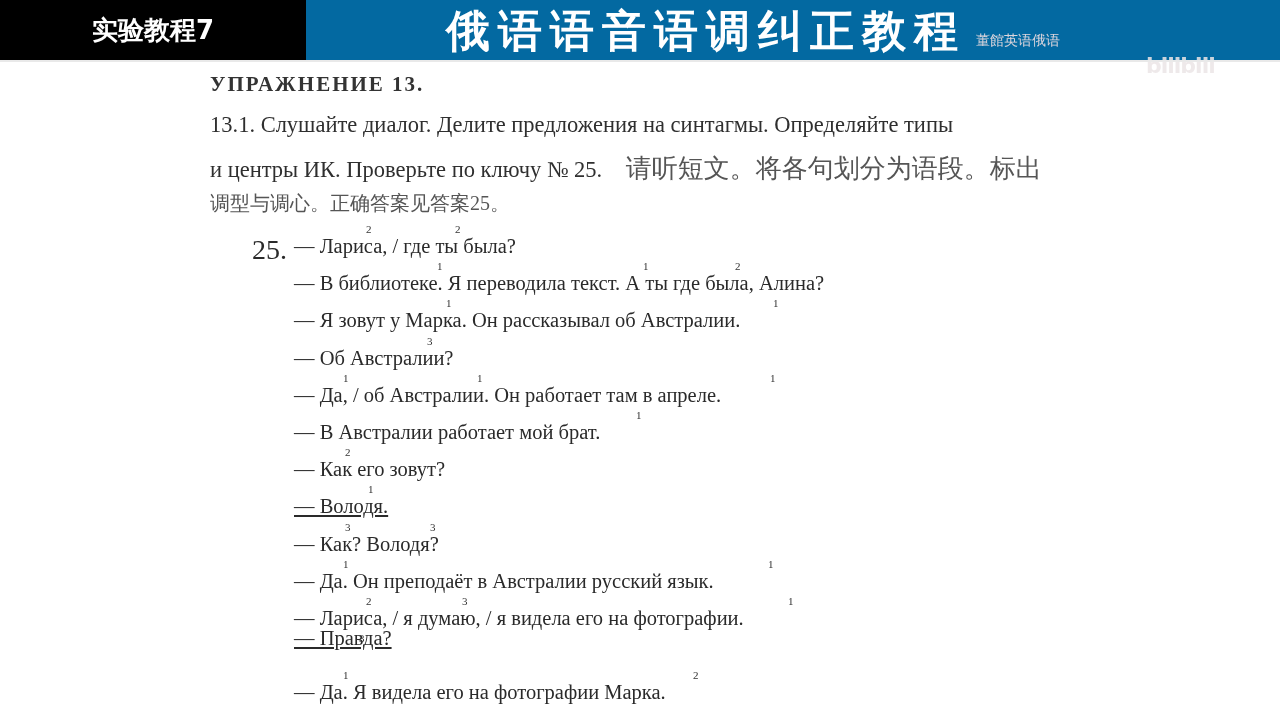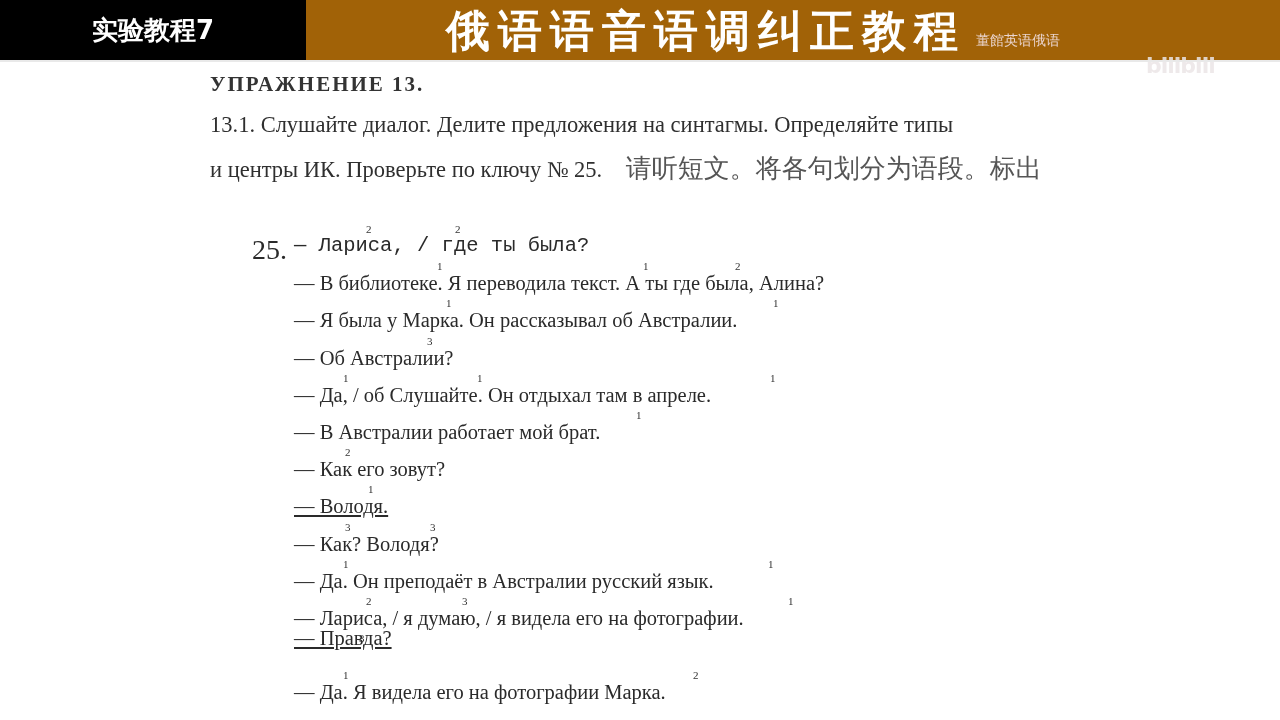--- a/index.html
+++ b/index.html
@@ -7,21 +7,21 @@
     width: 1280px; height: 720px; overflow: hidden; background: #ffffff;
     position: relative; font-family: "Liberation Serif", "DejaVu Serif", serif; color: #2a2a2a;
   }
   .topbar { position: absolute; left: 0; top: 0; width: 1280px; height: 60px; }
   .lesson-tag {
     position: absolute; left: 0; top: 0; width: 306px; height: 60px; background: #000;
     color: #fff; font-family: "DejaVu Sans", sans-serif; font-weight: bold; font-size: 26px;
     display: flex; align-items: center; justify-content: center; letter-spacing: 0px;
   }
   .title-band {
-    position: absolute; left: 306px; top: 0; width: 974px; height: 60px; background: #a16207;
+    position: absolute; left: 306px; top: 0; width: 974px; height: 60px; background: #0369a1;
   }
   .course-title {
     position: absolute; left: 140px; top: 2px; color: #fff;
     font-family: "DejaVu Sans", sans-serif; font-weight: bold; font-size: 44px; letter-spacing: 8px;
     white-space: nowrap;
   }
   .channel-name {
     position: absolute; left: 670px; top: 32px; color: #f3e1e3;
     font-family: "DejaVu Sans", sans-serif; font-size: 14px; white-space: nowrap; opacity: 0.9;
   }
@@ -68,36 +68,37 @@
 </div>
 <div class="divider"></div>
 
 <div class="page">
   <div class="ex-heading">УПРАЖНЕНИЕ 13.</div>
   <div class="instr l1">13.1. Слушайте диалог. Делите предложения на синтагмы. Определяйте типы</div>
   <div class="instr l2">
     <span>и центры ИК. Проверьте по ключу № 25.</span>
     <span class="cn" style="margin-left:18px">请听短文。将各句划分为语段。标出</span>
   </div>
+  <div class="instr l3 cn" style="font-size:20px;color:#555">调型与调心。正确答案见答案25。</div>
 
   <div class="num" style="top:172px">25.</div>
   <div id="dialog" class="dialog">
-      <div class="dline" style="left: 294px; top: 172px; font-family: Liberation Mono, monospace;">— Лариса, / где ты была?</div>
+      <div class="dline" style="left: 294px; top: 172px;">— Лариса, / где ты была?</div>
       <div class="mark" style="left: 366px; top: 162px;">2</div>
       <div class="mark" style="left: 455px; top: 162px;">2</div>
       <div class="dline" style="left: 294px; top: 209.2px;">— В библиотеке. Я переводила текст. А ты где была, Алина?</div>
       <div class="mark" style="left: 437px; top: 199.2px;">1</div>
       <div class="mark" style="left: 643px; top: 199.2px;">1</div>
       <div class="mark" style="left: 735px; top: 199.2px;">2</div>
-      <div class="dline" style="left: 294px; top: 246.4px;">— Я была у Марка. Он рассказывал об Австралии.</div>
+      <div class="dline" style="left: 294px; top: 246.4px;">— Я зовут у Марка. Он рассказывал об Австралии.</div>
       <div class="mark" style="left: 446px; top: 236.4px;">1</div>
       <div class="mark" style="left: 773px; top: 236.4px;">1</div>
       <div class="dline" style="left: 294px; top: 283.6px;">— Об Австралии?</div>
       <div class="mark" style="left: 427px; top: 273.6px;">3</div>
-      <div class="dline" style="left: 294px; top: 320.8px;">— Да, / об Слушайте. Он отдыхал там в апреле.</div>
+      <div class="dline" style="left: 294px; top: 320.8px;">— Да, / об Австралии. Он работает там в апреле.</div>
       <div class="mark" style="left: 343px; top: 310.8px;">1</div>
       <div class="mark" style="left: 477px; top: 310.8px;">1</div>
       <div class="mark" style="left: 770px; top: 310.8px;">1</div>
       <div class="dline" style="left: 294px; top: 358px;">— В Австралии работает мой брат.</div>
       <div class="mark" style="left: 636px; top: 348px;">1</div>
       <div class="dline" style="left: 294px; top: 395.2px;">— Как его зовут?</div>
       <div class="mark" style="left: 345px; top: 385.2px;">2</div>
       <div class="dline" style="left: 294px; top: 432.4px; text-decoration: underline;">— Володя.</div>
       <div class="mark" style="left: 368px; top: 422.4px;">1</div>
       <div class="dline" style="left: 294px; top: 469.6px;">— Как? Володя?</div>

